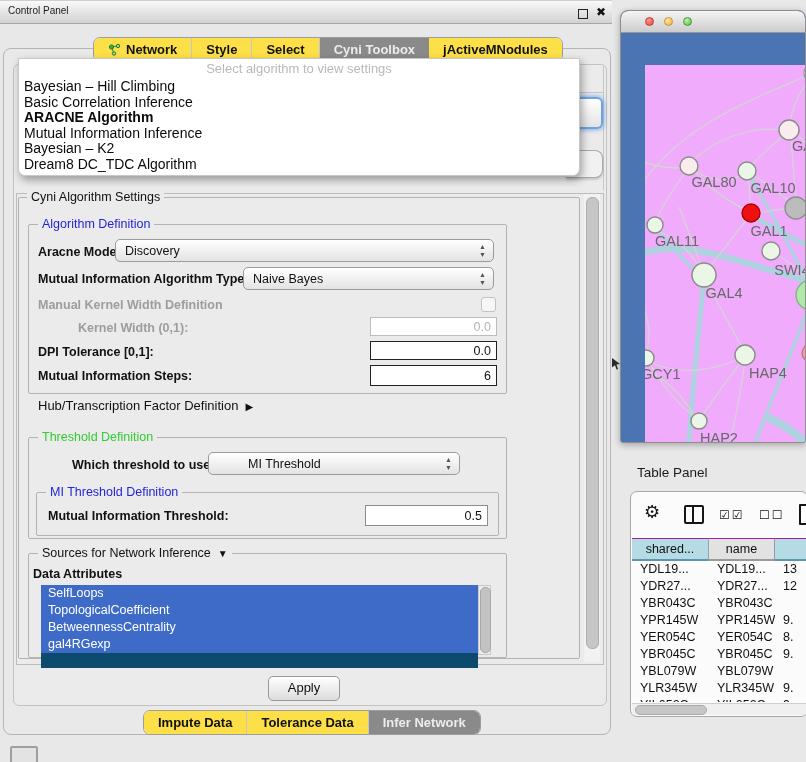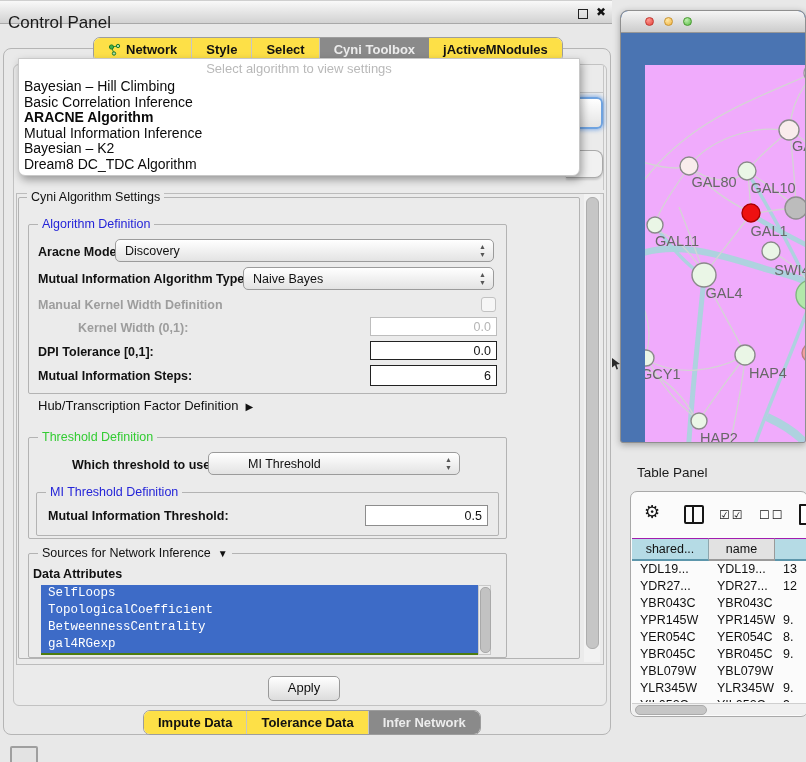--- a/index.html
+++ b/index.html
@@ -1,21 +1,21 @@
 <!DOCTYPE html>
 <html><head>
 <meta charset="utf-8">
 <style>
   html,body{margin:0;padding:0;background:#e8e8e8;}
   #screen{position:relative;width:806px;height:762px;background:#e8e8e8;overflow:hidden;
           font-family:"Liberation Sans","DejaVu Sans",sans-serif;color:#111;}
   
   #cp-titlebar{position:absolute;left:0;top:9;width:612px;height:22px;
     background:linear-gradient(#f9f9f9,#d2d2d2);border-top:1px solid #cfcfcf;border-bottom:1px solid #a8a8a8;}
-  #cp-title{position:absolute;left:8px;top:12px;font-size:17px;color:#1a1a1a;}
+  #cp-title{position:absolute;left:8px;top:4px;font-size:10px;color:#1a1a1a;}
   .tbtn{position:absolute;top:4px;width:14px;height:14px;cursor:default;text-align:center;}
   #cp-float{right:22px;}
   #cp-close{right:4px;font-size:12px;font-weight:bold;line-height:14px;}
   .float-ico{display:inline-block;width:8px;height:8px;border:1.5px solid #222;margin-top:2px;}
   
   .tabbar{position:absolute;display:flex;height:23px;background:#fdfdfd;border:1px solid #9d9d9d;
     border-radius:7px;overflow:hidden;font-size:13px;font-weight:bold;}
   #top-tabs{left:93px;top:37px;}
   #bottom-tabs{left:143px;top:710px;}
   .tabseg{display:flex;align-items:center;padding:0 14px;border-right:1px solid #c6c6c6;background:#fde047;white-space:nowrap;}
@@ -51,21 +51,21 @@
   .lbl.plain{font-weight:normal;}
   .combo{position:absolute;height:23px;border:1px solid #9b9b9b;border-radius:5px;
     background:linear-gradient(#ffffff,#e3e3e3);font-size:12.5px;line-height:22px;padding-left:9px;box-sizing:border-box;}
   .combo .arrows{position:absolute;right:7px;top:3px;font-size:7px;line-height:8px;color:#555;text-align:center;}
   input.field{position:absolute;height:19px;background:#fff;border:1px solid #222;font-size:12.5px;
     text-align:right;padding:0 5px;box-sizing:border-box;font-family:inherit;color:#111;}
   input.field.dis{border-color:#bdbdbd;color:#b5b5b5;}
   .cb{position:absolute;width:13px;height:13px;border:1px solid #c2c2c2;border-radius:3px;background:#f6f6f6;}
   .tri{font-size:10px;margin-left:7px;color:#111;}
   
-  #attr-list{position:absolute;left:41px;top:585px;width:437px;height:70px;background:#4d7c0f;overflow:hidden;font-family:Liberation Mono, monospace;}
+  #attr-list{position:absolute;left:41px;top:585px;width:437px;height:83px;background:#0c4a6e;overflow:hidden;}
   .attr-item{height:17px;line-height:17px;padding-left:7px;font-size:12.5px;color:#fff;background:#3d6bc7;white-space:nowrap;}
   #attr-vsb{position:absolute;left:478px;top:585px;width:13px;height:70px;background:#ededed;border:1px solid #c9c9c9;box-sizing:border-box;}
   #attr-vsb .thumb{position:absolute;left:1px;top:1px;width:9px;height:64px;background:#c2c2c2;border:1px solid #a9a9a9;border-radius:5px;}
   
   #set-vsb{position:absolute;left:584px;top:194px;width:16px;height:468px;background:#f2f2f2;}
   #set-vsb .thumb{position:absolute;left:2px;top:3px;width:11px;height:450px;background:#c6c6c6;border:1px solid #adadad;border-radius:6px;}
   
   #apply-btn{position:absolute;left:268px;top:676px;width:70px;height:23px;border:1px solid #999;border-radius:5px;
     background:linear-gradient(#ffffff,#dcdcdc);font-size:13px;text-align:center;line-height:22px;}
   #corner-btn{position:absolute;left:10px;top:746px;width:24px;height:18px;border:2px solid #9f9f9f;background:#e3e3e3;border-radius:2px;}

